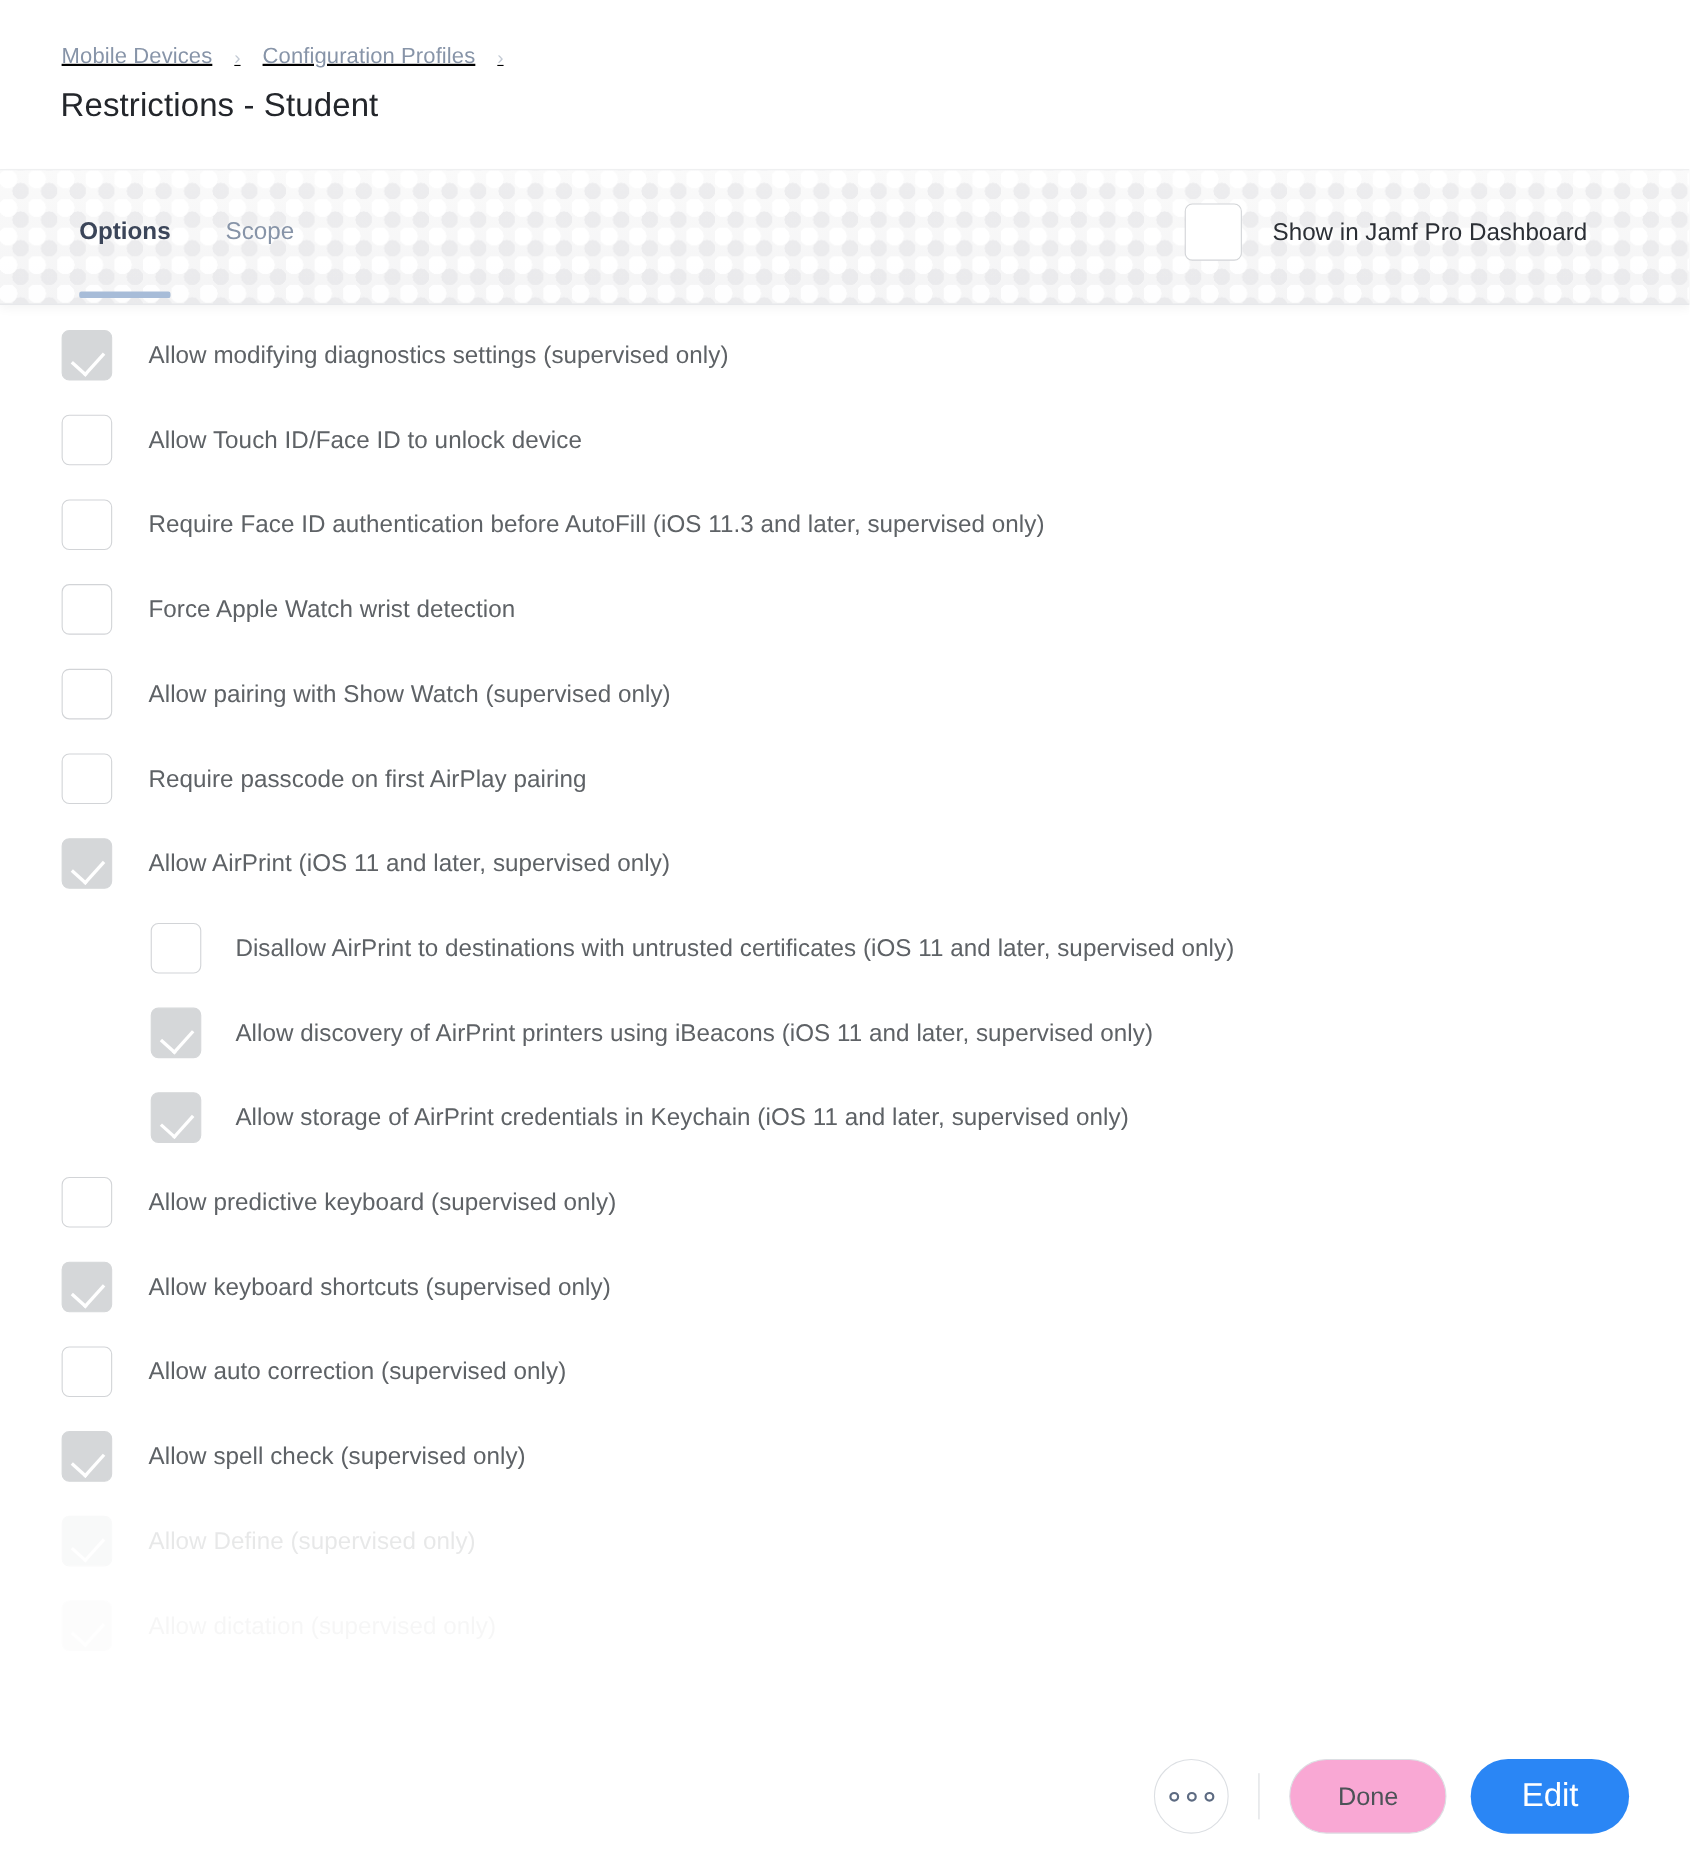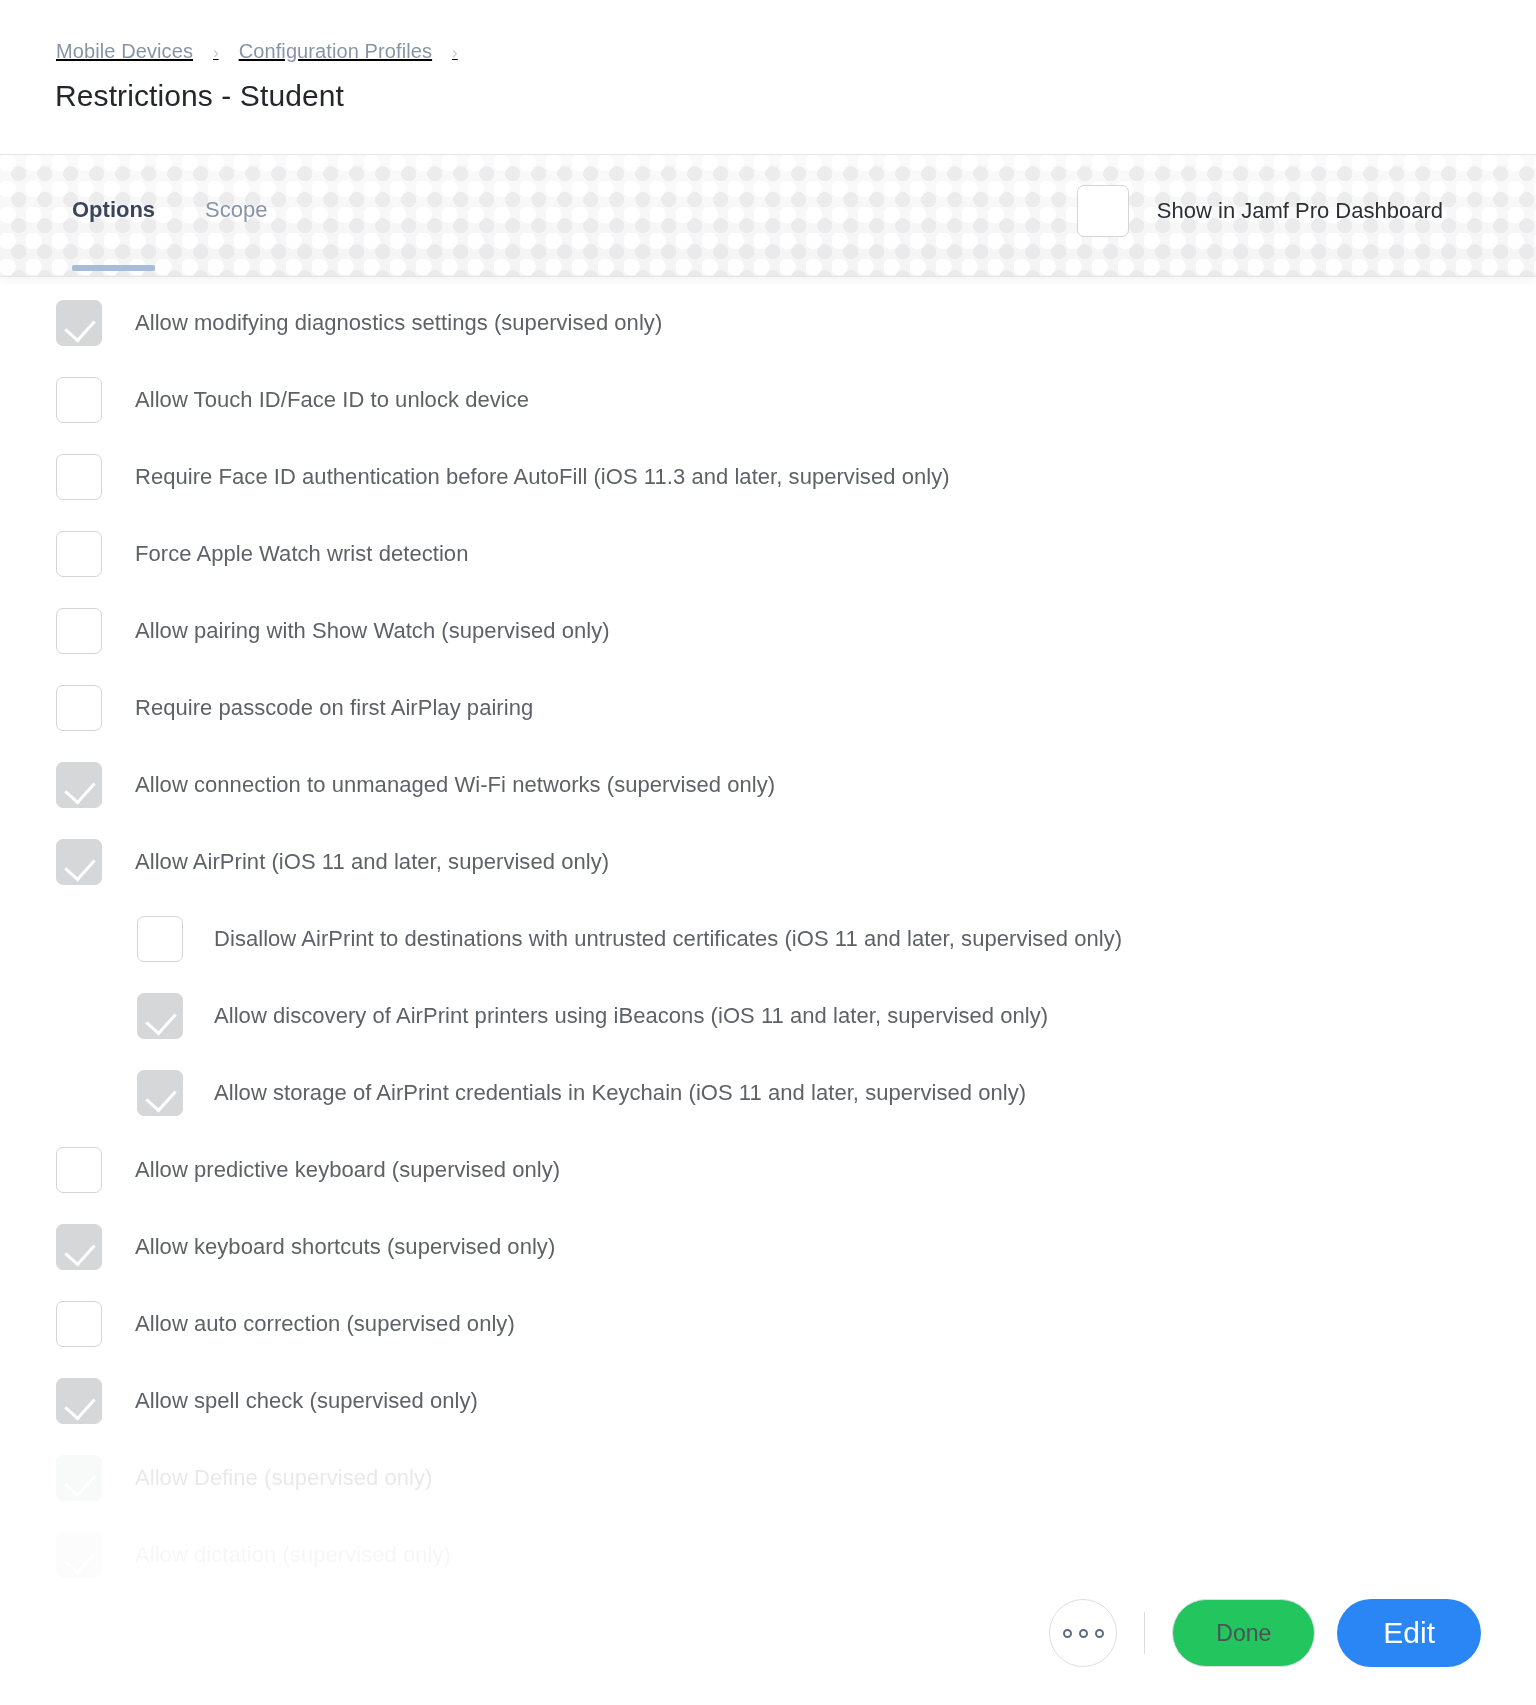--- a/index.html
+++ b/index.html
@@ -230,21 +230,21 @@
     width: 1px;
     height: 42px;
     background: #d9dcdf;
     margin: 0 27px;
   }
   .btn-done {
     height: 68px;
     padding: 0 43px;
     border-radius: 34px;
     border: 1px solid #dcdfe3;
-    background: #22c55e;
+    background: #f9a8d4;
     font-size: 23px;
     color: #4c5257;
     display: flex;
     align-items: center;
     cursor: pointer;
     font-family: "Liberation Sans", sans-serif;
   }
   .btn-edit {
     height: 68px;
     padding: 0 46px;
@@ -308,24 +308,20 @@
         <div class="row">
           <div class="cb off"></div>
           <div class="row-label">Allow pairing with Show Watch (supervised only)</div>
         </div>
         <div class="row">
           <div class="cb off"></div>
           <div class="row-label">Require passcode on first AirPlay pairing</div>
         </div>
         <div class="row">
           <div class="cb on"></div>
-          <div class="row-label">Allow connection to unmanaged Wi-Fi networks (supervised only)</div>
-        </div>
-        <div class="row">
-          <div class="cb on"></div>
           <div class="row-label">Allow AirPrint (iOS 11 and later, supervised only)</div>
         </div>
         <div class="row sub">
           <div class="cb off"></div>
           <div class="row-label">Disallow AirPrint to destinations with untrusted certificates (iOS 11 and later, supervised only)</div>
         </div>
         <div class="row sub">
           <div class="cb on"></div>
           <div class="row-label">Allow discovery of AirPrint printers using iBeacons (iOS 11 and later, supervised only)</div>
         </div>

